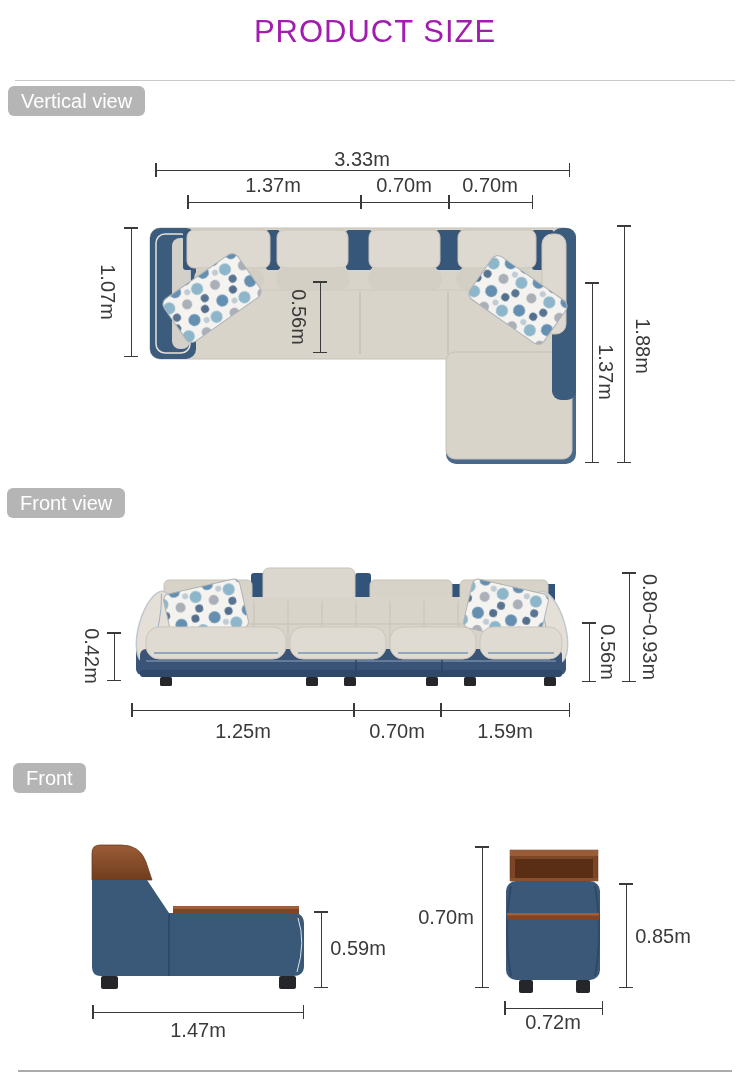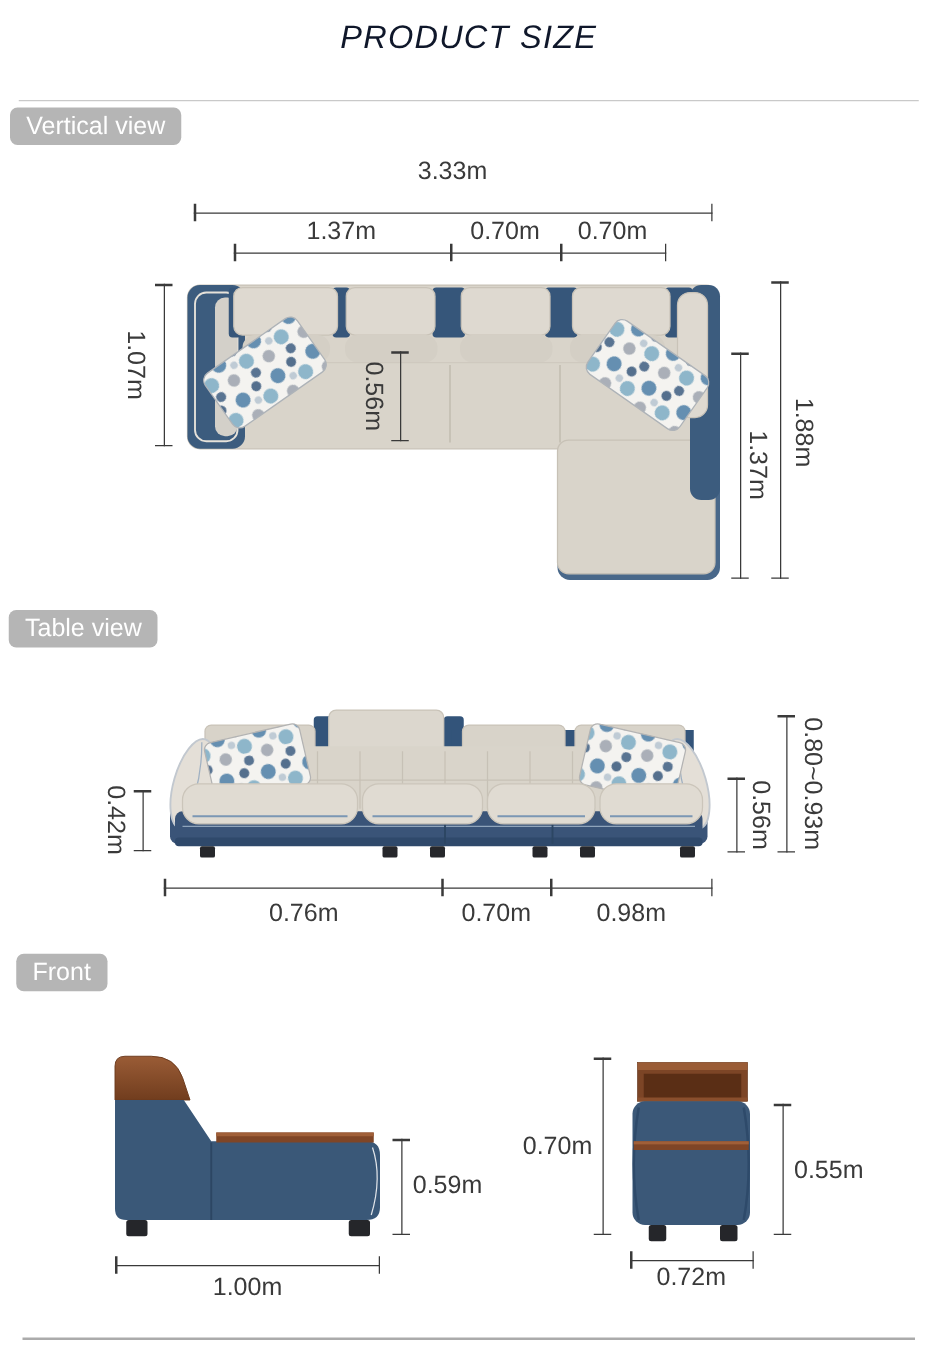--- a/index.html
+++ b/index.html
@@ -1,19 +1,19 @@
 <!DOCTYPE html>
 <html style="--badge_bg: #b5b5b5; --dim: #3a3a3a; --sofa_fabric: #d9d4ca; --sofa_fabric_light: #e3dfd7; --sofa_blue: #3c5c7e; --wood: #8a4f2d; --leg: #26272b; --divider: #c9c9c9;"><head>
 <meta charset="utf-8">
 <style>
   html,body{margin:0;padding:0;background:#fff;}
   .canvas{position:relative;width:750px;height:1082px;background:#fff;overflow:hidden;
           font-family:"Liberation Sans","DejaVu Sans",sans-serif;}
   .title{position:absolute;left:0;right:0;top:14px;text-align:center;
-         font-size:26px;letter-spacing:1px;color:#0f172a;font-style:italic;}
+         font-size:31px;letter-spacing:1px;color:#a21caf;}
   .hr{position:absolute;border-top:1px solid #c9c9c9;}
   .hr1{left:15px;top:80px;width:720px;}
   .hr2{left:18px;top:1070px;width:714px;border-top:2px solid #ababab;}
   .badge{position:absolute;height:30px;line-height:30px;padding:0 13px;border-radius:6px;
          background:var(--badge_bg,#b5b5b5);color:#fff;font-size:20px;white-space:nowrap;}
   .drawing{position:absolute;}
   
   .hdim{position:absolute;height:14px;}
   .hdim::before{content:"";position:absolute;top:6.5px;left:0;right:0;height:1.5px;background:var(--dim,#3a3a3a);}
   .hdim .k{position:absolute;top:0;width:1.5px;height:14px;background:var(--dim,#3a3a3a);}
@@ -85,21 +85,21 @@
       </g>
       <g transform="translate(370,76) rotate(35)">
         <rect x="-45" y="-26" width="90" height="52" rx="7" fill="url(#floralA)" stroke="#aeb3b8"></rect>
       </g>
     </svg>
 
     <div class="hdim" style="left:155px;top:163px;width:415px">
       <span class="k" style="left:0"></span>
         <span class="k" style="left:calc(100% - 1.5px)"></span>
       </div>
-    <div class="dlab" style="left:322px;top:126px;width:80px">3.33m</div>
+    <div class="dlab" style="left:322px;top:148px;width:80px">3.33m</div>
 
     <div class="hdim" style="left:187px;top:195px;width:346px">
       <span class="k" style="left:0"></span>
         <span class="k" style="left:173px"></span>
       <span class="k" style="left:261px"></span>
         <span class="k" style="left:calc(100% - 1.5px)"></span>
       </div>
     <div class="dlab" style="left:233px;top:174px;width:80px">1.37m</div>
     <div class="dlab" style="left:364px;top:174px;width:80px">0.70m</div>
     <div class="dlab" style="left:450px;top:174px;width:80px">0.70m</div>
@@ -123,21 +123,21 @@
     <div class="dlab rot" style="left:603px;top:335px;width:80px">1.88m</div>
 
     <div class="vdim" style="left:585px;top:282px;height:181px">
       <span class="k" style="top:0"></span>
         <span class="k" style="top:calc(100% - 1.5px)"></span>
       </div>
     <div class="dlab rot" style="left:566px;top:361px;width:80px">1.37m</div>
   </div>
 
   <div>
-    <div class="badge" style="left:7px;top:488px">Table view</div>
+    <div class="badge" style="left:7px;top:488px">Front view</div>
 
     <svg class="drawing" style="left:130px;top:565px" width="442" height="122" viewBox="0 0 442 122">
       <defs>
         <pattern id="floralB" width="34" height="34" patternUnits="userSpaceOnUse">
           <rect width="34" height="34" fill="#f4f3f0"></rect>
           <circle cx="7" cy="8" r="6" fill="#4d7ea6" opacity=".85"></circle>
           <circle cx="22" cy="5" r="4" fill="#2c4e74" opacity=".8"></circle>
           <circle cx="27" cy="18" r="6" fill="#74a6c0" opacity=".8"></circle>
           <circle cx="10" cy="25" r="5" fill="#8b93a0" opacity=".7"></circle>
           <circle cx="28" cy="30" r="4" fill="#32547a" opacity=".8"></circle>
@@ -218,23 +218,23 @@
         <span class="k" style="top:calc(100% - 1.5px)"></span>
       </div>
     <div class="dlab rot" style="left:595px;top:616px;width:110px">0.80~0.93m</div>
 
     <div class="hdim" style="left:131px;top:703px;width:439px">
       <span class="k" style="left:0"></span>
         <span class="k" style="left:222px"></span>
       <span class="k" style="left:309px"></span>
         <span class="k" style="left:calc(100% - 1.5px)"></span>
       </div>
-    <div class="dlab" style="left:203px;top:720px;width:80px">0.76m</div>
+    <div class="dlab" style="left:203px;top:720px;width:80px">1.25m</div>
     <div class="dlab" style="left:357px;top:720px;width:80px">0.70m</div>
-    <div class="dlab" style="left:465px;top:720px;width:80px">0.98m</div>
+    <div class="dlab" style="left:465px;top:720px;width:80px">1.59m</div>
   </div>
 
   <div>
     <div class="badge" style="left:13px;top:763px">Front</div>
 
     <svg class="drawing" style="left:85px;top:840px" width="230" height="152" viewBox="0 0 230 152">
       <defs>
         <linearGradient id="woodG1" x1="0" y1="0" x2="0" y2="1">
           <stop offset="0" stop-color="#9a5c36"></stop>
             <stop offset="1" stop-color="#713d1e"></stop>
@@ -272,33 +272,33 @@
     <div class="vdim" style="left:314px;top:911px;height:77px">
       <span class="k" style="top:0"></span>
         <span class="k" style="top:calc(100% - 1.5px)"></span>
       </div>
     <div class="dlab" style="left:318px;top:937px;width:80px">0.59m</div>
 
     <div class="hdim" style="left:92px;top:1005px;width:212px">
       <span class="k" style="left:0"></span>
         <span class="k" style="left:calc(100% - 1.5px)"></span>
       </div>
-    <div class="dlab" style="left:158px;top:1019px;width:80px">1.00m</div>
+    <div class="dlab" style="left:158px;top:1019px;width:80px">1.47m</div>
 
     <div class="vdim" style="left:475px;top:846px;height:142px">
       <span class="k" style="top:0"></span>
         <span class="k" style="top:calc(100% - 1.5px)"></span>
       </div>
     <div class="dlab" style="left:406px;top:906px;width:80px">0.70m</div>
 
     <div class="vdim" style="left:619px;top:883px;height:105px">
       <span class="k" style="top:0"></span>
         <span class="k" style="top:calc(100% - 1.5px)"></span>
       </div>
-    <div class="dlab" style="left:623px;top:925px;width:80px">0.55m</div>
+    <div class="dlab" style="left:623px;top:925px;width:80px">0.85m</div>
 
     <div class="hdim" style="left:504px;top:1001px;width:99px">
       <span class="k" style="left:0"></span>
         <span class="k" style="left:calc(100% - 1.5px)"></span>
       </div>
     <div class="dlab" style="left:513px;top:1011px;width:80px">0.72m</div>
   </div>
 
   <div class="hr hr2"></div>
 </div>

